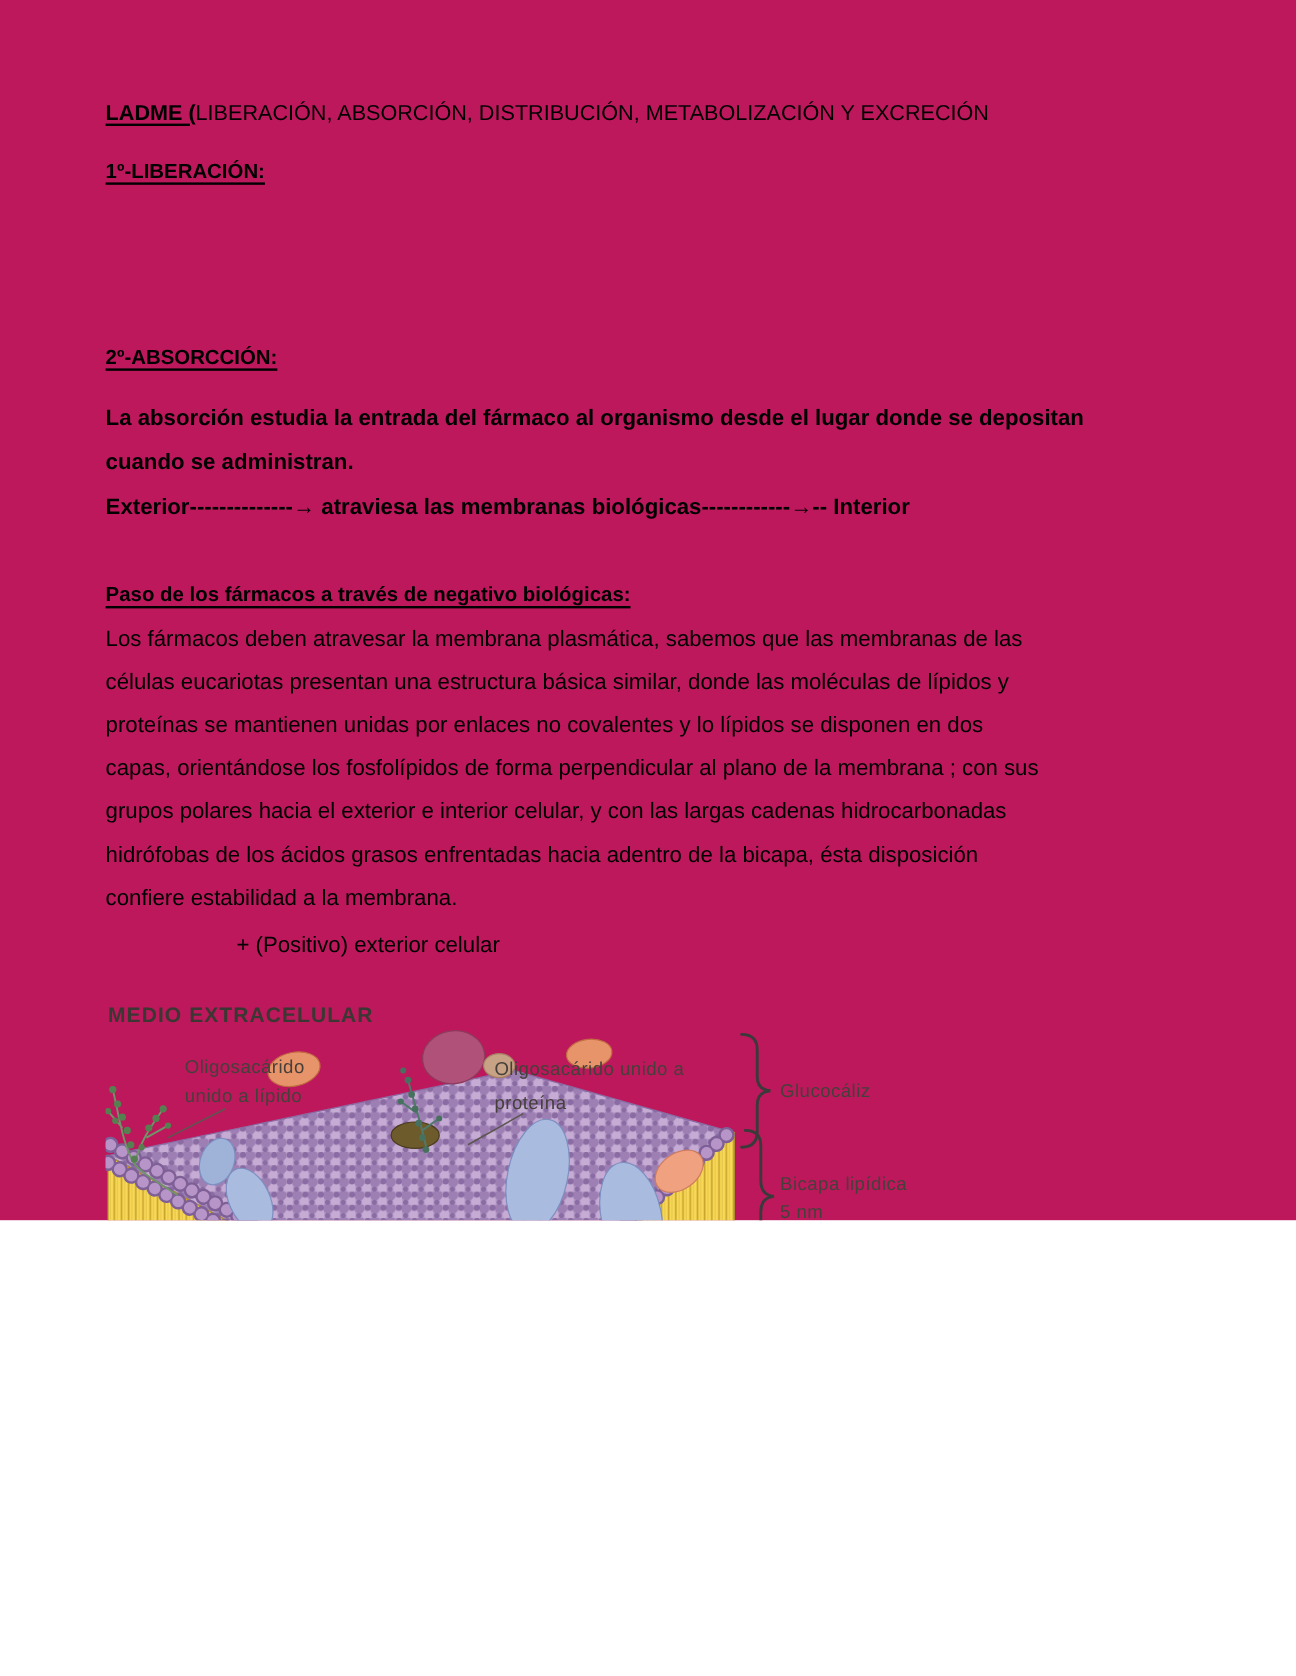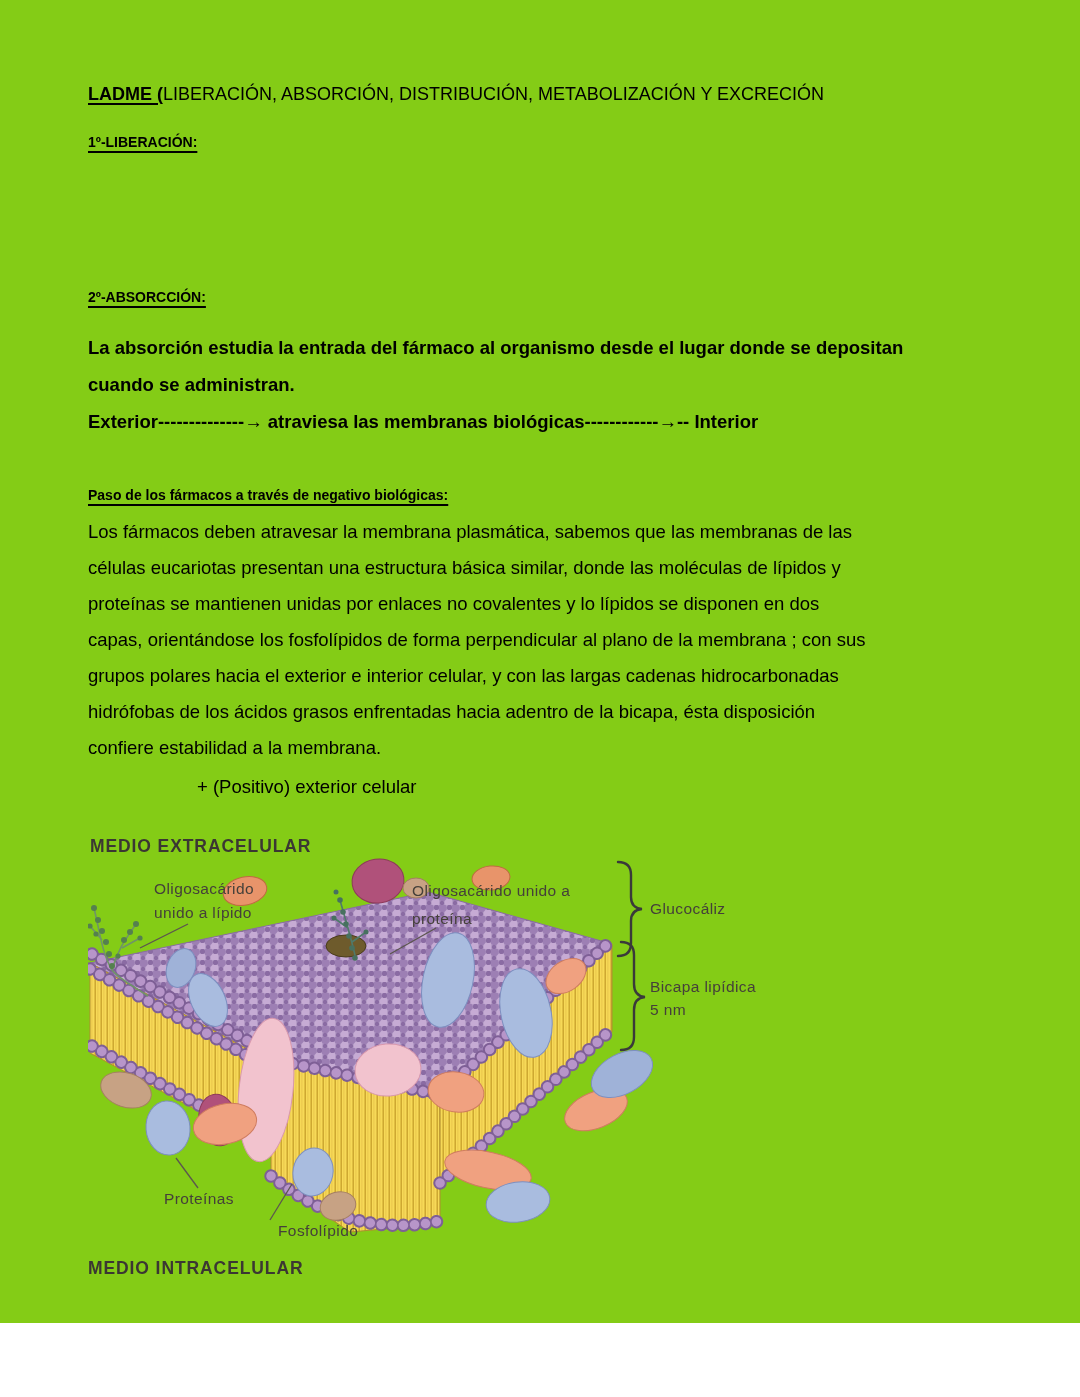--- a/index.html
+++ b/index.html
@@ -1,23 +1,23 @@
 <!DOCTYPE html>
 <html><head>
 <meta charset="utf-8">
 <style>
   html,body{margin:0;padding:0;background:#ffffff;}
   .page{
-    position:relative;width:1080px;height:1323px;background:#84cc16;
+    position:relative;width:1080px;height:1017px;background:#be185d;
     font-family:"Liberation Sans",sans-serif;color:#000;overflow:hidden;
   }
   .blk{position:absolute;left:88px;white-space:pre-line;}
   .title{font-size:18px;line-height:26px;width:960px;white-space:nowrap;}
   .bold-ul{font-weight:bold;text-decoration:underline;text-decoration-thickness:1.6px;text-underline-offset:3px;}
-  .h2{font-size:14px;font-weight:bold;text-decoration:underline;text-decoration-thickness:1.8px;text-underline-offset:4px;line-height:25px;}
+  .h2{font-size:17px;font-weight:bold;text-decoration:underline;text-decoration-thickness:1.8px;text-underline-offset:4px;line-height:25px;}
   .para{font-size:18.5px;width:960px;}
   .lh27{line-height:27px;}
   .lh36{line-height:36px;}
   .lh37{line-height:37px;font-weight:bold;}
   .single{width:600px;white-space:nowrap;line-height:24px;font-size:18.5px;}
   .figure{position:absolute;left:88px;top:828px;width:702px;height:452px;}
   .fl{font-family:"Liberation Sans",sans-serif;font-size:15.5px;fill:#45403a;letter-spacing:0.4px;}
   .flb{font-family:"Liberation Sans",sans-serif;font-size:17.5px;fill:#3b3733;letter-spacing:0.9px;font-weight:600;}
   .bead-u{fill:none;stroke:#7e5f96;stroke-width:13.5;stroke-dasharray:0.1 11;stroke-linecap:round;}
   .bead-o{fill:none;stroke:#b795c9;stroke-width:9.5;stroke-dasharray:0.1 11;stroke-linecap:round;}

